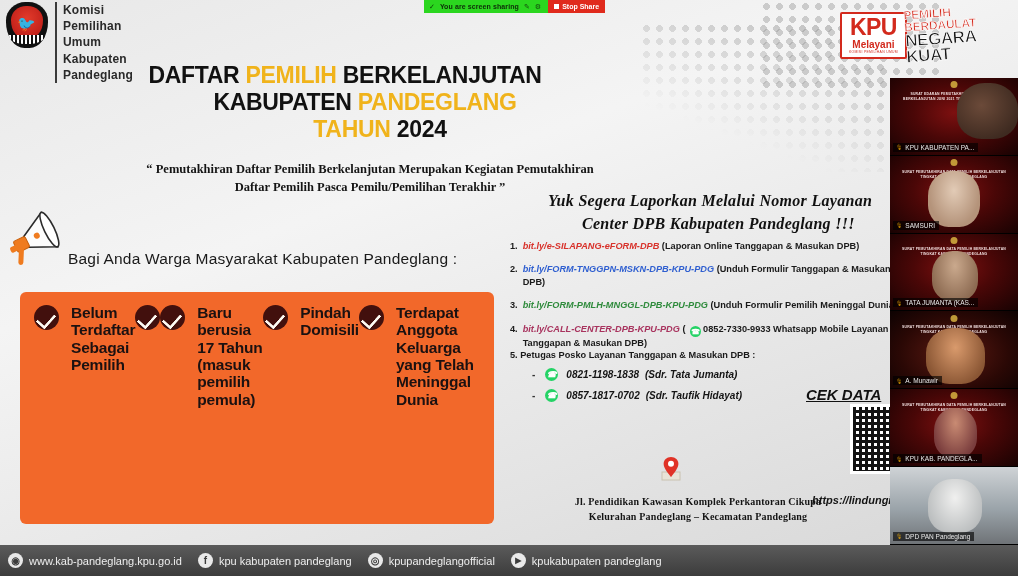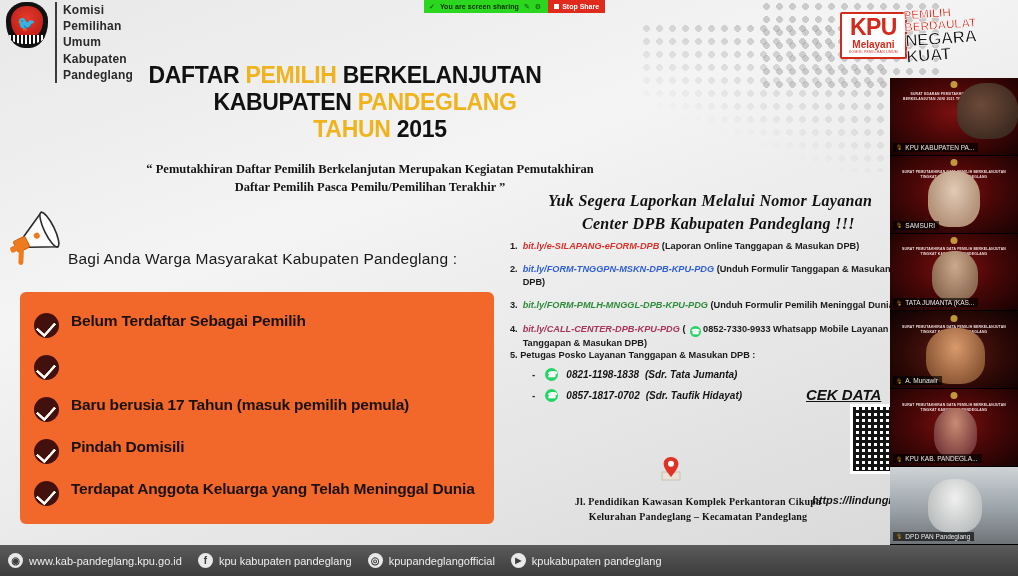--- a/index.html
+++ b/index.html
@@ -126,21 +126,21 @@
   #audience-line {
     position: absolute; left: 68px; top: 250px; z-index: 15;
     font-size: 15.5px; color: #1a1a1a; letter-spacing: .2px;
   }
 
   
   #checklist {
     position: absolute; left: 20px; top: 292px; width: 474px; height: 232px;
     background: #f2682a; border-radius: 6px; z-index: 15;
     padding: 12px 14px 10px 14px;
-    display: flex; flex-direction: column; justify-content: space-around;
+    display: flex; flex-direction: row; justify-content: space-around;
   }
   .cl-row { display: flex; align-items: flex-start; gap: 12px; }
   .cl-mark {
     flex: 0 0 auto; width: 25px; height: 25px; border-radius: 50%;
     background: #42100d; position: relative; margin-top: 1px;
   }
   .cl-mark::after {
     content: ""; position: absolute; left: 6px; top: 5px;
     width: 9px; height: 15px; border: 3.4px solid #fdfaf2;
     border-top: 0; border-left: 0; transform: rotate(42deg);
@@ -330,21 +330,21 @@
   </div>
 
   <div id="headline">
     <div class="h-line l1">
       <span>DAFTAR </span><span class="amber">PEMILIH</span><span> BERKELANJUTAN</span>
     </div>
     <div class="h-line l2">
       <span>KABUPATEN </span><span class="amber">PANDEGLANG</span>
     </div>
     <div class="h-line l3">
-      <span class="amber">TAHUN </span><span>2015</span>
+      <span class="amber">TAHUN </span><span>2024</span>
     </div>
   </div>
 
   <div id="quote">
     <div>“ Pemutakhiran Daftar Pemilih Berkelanjutan Merupakan Kegiatan Pemutakhiran</div>
     <div>Daftar Pemilih Pasca Pemilu/Pemilihan Terakhir ”</div>
   </div>
 
   <div id="megaphone">
     <svg viewBox="0 0 62 60" width="62" height="60">

